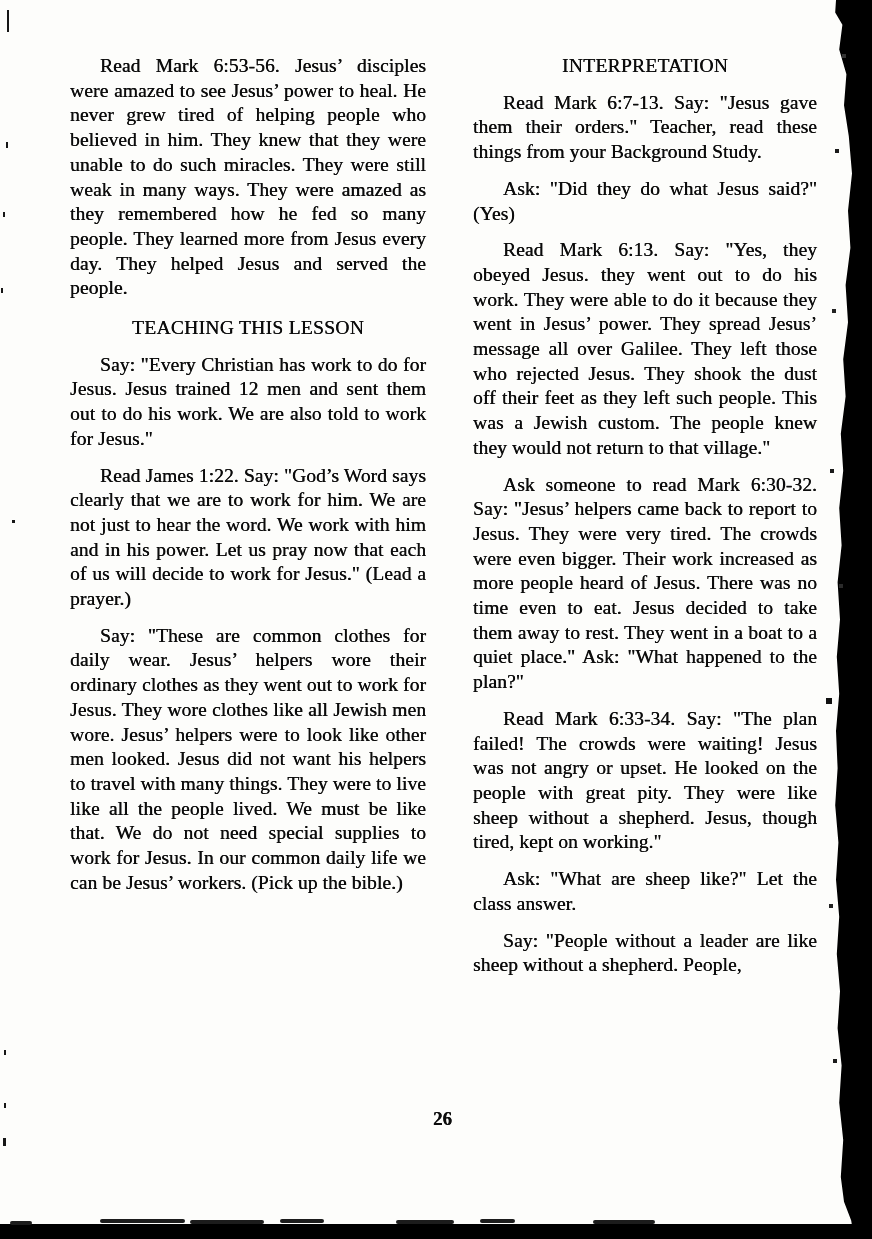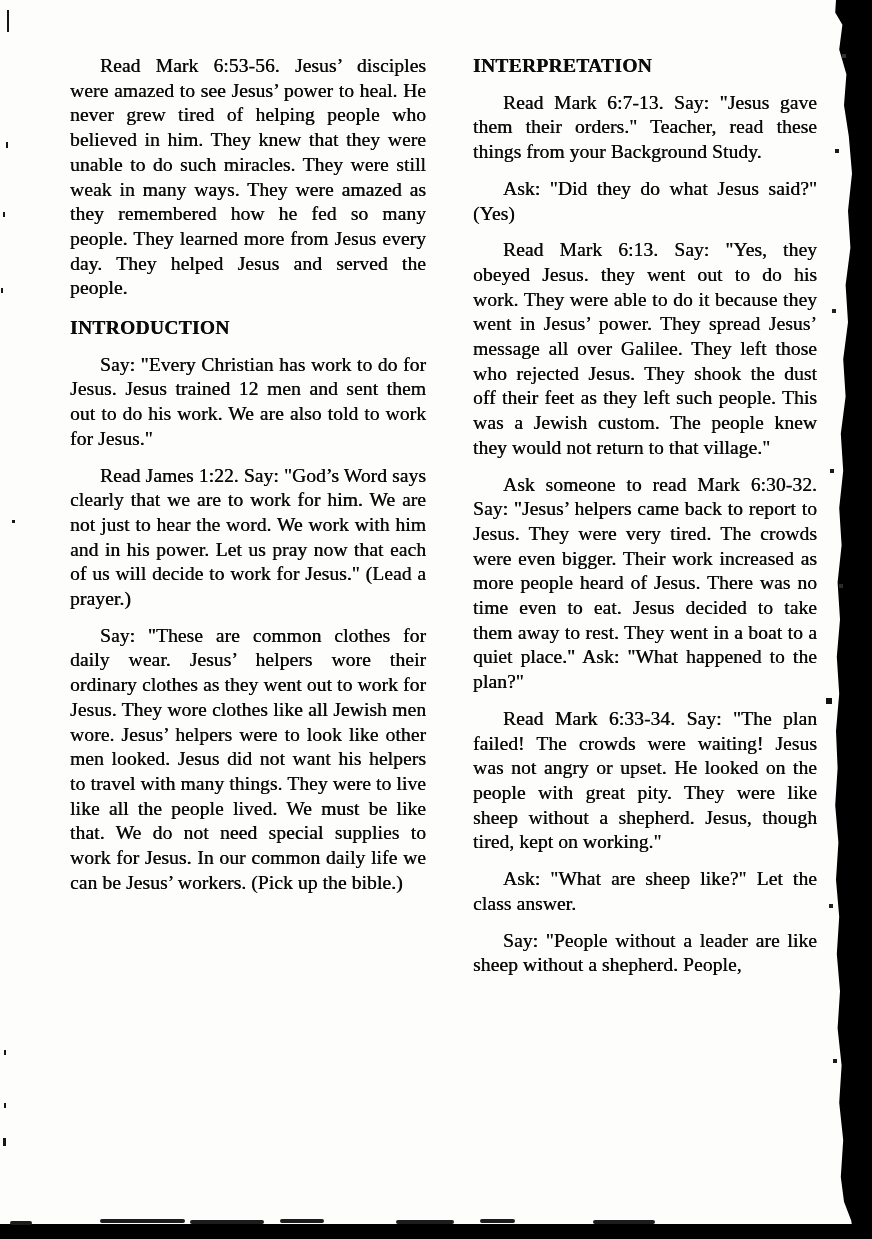--- a/index.html
+++ b/index.html
@@ -23,22 +23,22 @@
     line-height:24.7px;
     margin:12px 0 0;
     text-align:justify;
     text-shadow:0.35px 0 0 currentColor;
     letter-spacing:0.1px;
   }
   .col > :first-child { margin-top:0; }
   .para { text-indent:30px; }
   .para.no-indent { text-indent:0; }
   .heading {
-    font-weight:bold;
-    text-align:left;
+    font-weight:normal;
+    text-align:center;
     margin-top:15px;
     letter-spacing:0.3px;
   }
   .page-number {
     position:absolute; left:70px; top:1108px; width:745px;
     text-align:center;
     font-size:19px; font-weight:bold;
     text-shadow:0.35px 0 0 currentColor;
   }
   
@@ -80,37 +80,38 @@
   }
 </style>
 </head>
 <body>
 
 <div class="page">
 
   <div class="columns">
     <div class="col left">
         <p class="para">Read Mark 6:53-56. Jesus’ disciples were amazed to see Jesus’ power to heal. He never grew tired of helping people who believed in him. They knew that they were unable to do such miracles. They were still weak in many ways. They were amazed as they remembered how he fed so many people. They learned more from Jesus every day. They helped Jesus and served the people.</p>
-        <h3 class="heading">INTRODUCTION</h3>
+        <h3 class="heading">TEACHING THIS LESSON</h3>
         <p class="para">Say: "Every Christian has work to do for Jesus. Jesus trained 12 men and sent them out to do his work. We are also told to work for Jesus."</p>
         <p class="para">Read James 1:22. Say: "God’s Word says clearly that we are to work for him. We are not just to hear the word. We work with him and in his power. Let us pray now that each of us will decide to work for Jesus." (Lead a prayer.)</p>
         <p class="para">Say: "These are common clothes for daily wear. Jesus’ helpers wore their ordinary clothes as they went out to work for Jesus. They wore clothes like all Jewish men wore. Jesus’ helpers were to look like other men looked. Jesus did not want his helpers to travel with many things. They were to live like all the people lived. We must be like that. We do not need special supplies to work for Jesus. In our common daily life we can be Jesus’ workers. (Pick up the bible.)</p>
       </div>
     <div class="col right">
         <h3 class="heading">INTERPRETATION</h3>
         <p class="para">Read Mark 6:7-13. Say: "Jesus gave them their orders." Teacher, read these things from your Background Study.</p>
         <p class="para">Ask: "Did they do what Jesus said?" (Yes)</p>
         <p class="para">Read Mark 6:13. Say: "Yes, they obeyed Jesus. they went out to do his work. They were able to do it because they went in Jesus’ power. They spread Jesus’ message all over Galilee. They left those who rejected Jesus. They shook the dust off their feet as they left such people. This was a Jewish custom. The people knew they would not return to that village."</p>
         <p class="para">Ask someone to read Mark 6:30-32. Say: "Jesus’ helpers came back to report to Jesus. They were very tired. The crowds were even bigger. Their work increased as more people heard of Jesus. There was no time even to eat. Jesus decided to take them away to rest. They went in a boat to a quiet place." Ask: "What happened to the plan?"</p>
         <p class="para">Read Mark 6:33-34. Say: "The plan failed! The crowds were waiting! Jesus was not angry or upset. He looked on the people with great pity. They were like sheep without a shepherd. Jesus, though tired, kept on working."</p>
         <p class="para">Ask: "What are sheep like?" Let the class answer.</p>
         <p class="para">Say: "People without a leader are like sheep without a shepherd. People,</p>
       </div>
   </div>
 
+  <div class="page-number">26</div>
 
   <div class="band-right"></div>
   <div class="band-speckle"></div>
   <div class="bar-bottom"></div>
 
   <div class="bottom-dash" style="left:100px; top:1219px; width:85px;"></div>
   <div class="bottom-dash" style="left:190px; top:1220px; width:74px;"></div>
   <div class="bottom-dash" style="left:280px; top:1219px; width:44px;"></div>
   <div class="bottom-dash" style="left:396px; top:1220px; width:58px;"></div>
   <div class="bottom-dash" style="left:480px; top:1219px; width:35px;"></div>

